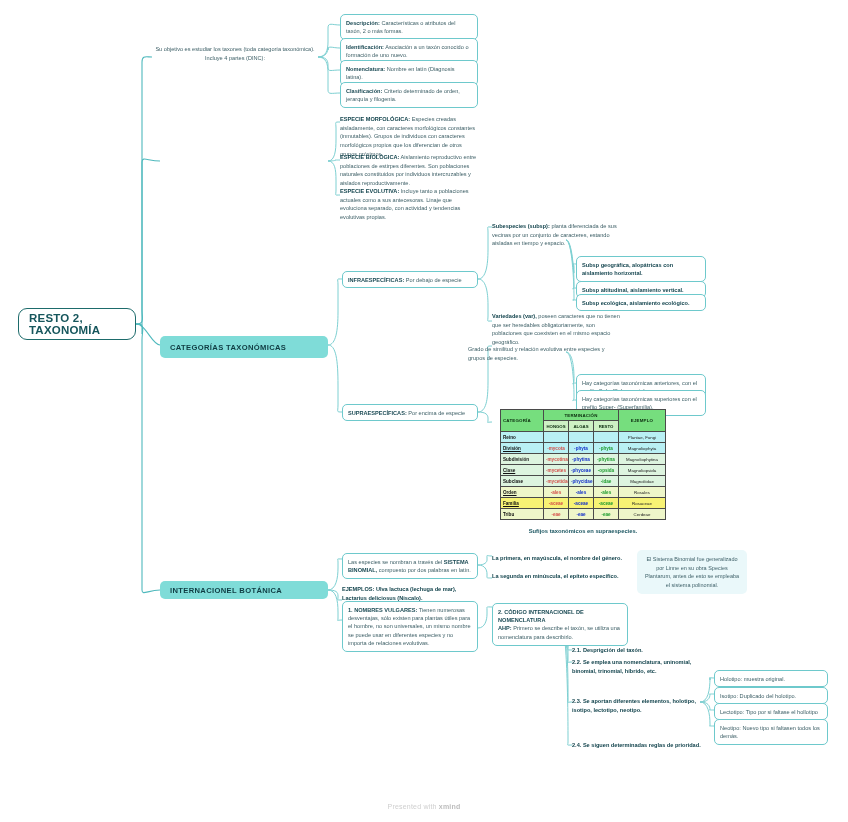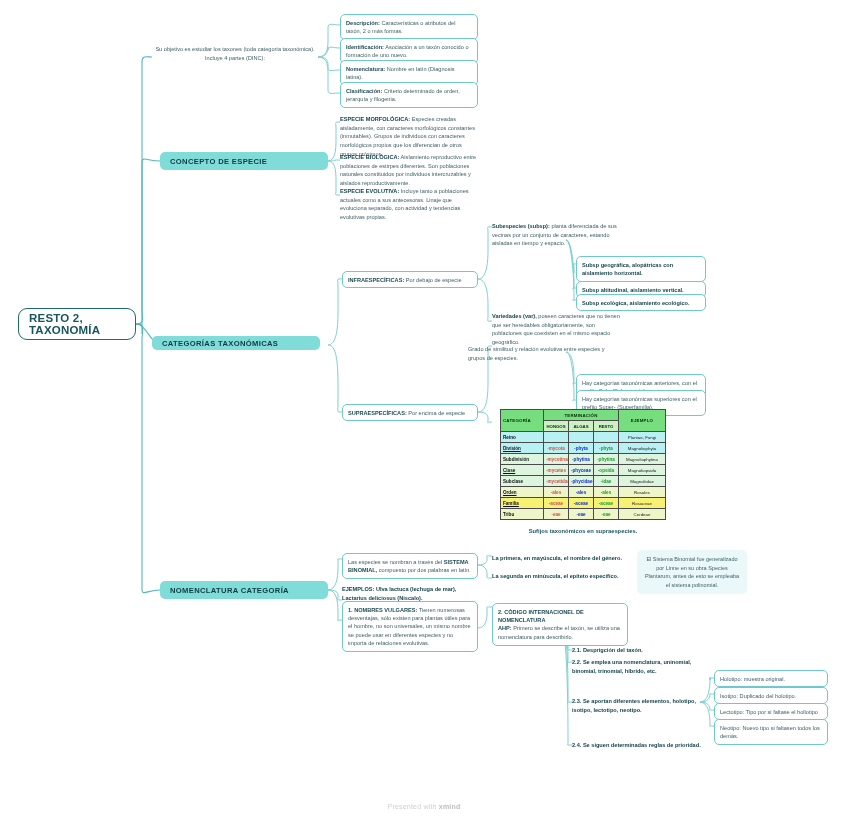--- a/index.html
+++ b/index.html
@@ -183,35 +183,32 @@
   <div class="node box" style="left:340px;top:38px;width:138px;">
     <b>Identificación:</b><span> Asociación a un taxón conocido o formación de uno nuevo.</span>
   </div>
   <div class="node box" style="left:340px;top:60px;width:138px;">
     <b>Nomenclatura:</b><span> Nombre en latín (Diagnosis latina).</span>
   </div>
   <div class="node box" style="left:340px;top:82px;width:138px;">
     <b>Clasificación:</b><span> Criterio determinado de orden, jerarquía y filogenia.</span>
   </div>
 
-  <div class="node pill" style="left:160px;top:152px;width:168px;height:18px;">
-    <span>CONCEPTO DE ESPECIE</span>
-  </div>
 
   <div class="node txt" style="left:340px;top:114px;width:140px;">
     <b>ESPECIE MORFOLÓGICA:</b><span> Especies creadas aisladamente, con caracteres morfológicos constantes (inmutables). Grupos de individuos con caracteres morfológicos propios que los diferencian de otros grupos próximos.</span>
   </div>
   <div class="node txt" style="left:340px;top:152px;width:140px;">
     <b>ESPECIE BIOLÓGICA:</b><span> Aislamiento reproductivo entre poblaciones de estirpes diferentes. Son poblaciones naturales constituidos por individuos intercruzables y aislados reproductivamente.</span>
   </div>
   <div class="node txt" style="left:340px;top:186px;width:140px;">
     <b>ESPECIE EVOLUTIVA:</b><span> Incluye tanto a poblaciones actuales como a sus antecesoras. Linaje que evoluciona separado, con actividad y tendencias evolutivas propias.</span>
   </div>
 
-  <div class="node pill" style="left:152px;top:336px;width:168px;height:14px;">
+  <div class="node pill" style="left:160px;top:336px;width:168px;height:22px;">
     <span>CATEGORÍAS TAXONÓMICAS</span>
   </div>
 
   <div class="node box" style="left:342px;top:271px;width:136px;">
     <b>INFRAESPECÍFICAS:</b><span> Por debajo de especie</span>
   </div>
 
   <div class="node txt" style="left:492px;top:221px;width:134px;">
     <b>Subespecies (subsp):</b><span> planta diferenciada de sus vecinas por un conjunto de caracteres, estando aisladas en tiempo y espacio.</span>
   </div>
@@ -318,21 +315,21 @@
           </tr>
         </tbody>
     </table>
   </div>
 
   <div class="node caption" style="left:500px;top:528px;width:166px;">
     <span>Sufijos taxonómicos en supraespecies.</span>
   </div>
 
   <div class="node pill" style="left:160px;top:581px;width:168px;height:18px;">
-    <span>NOMENCLATURA CATEGORÍA</span>
+    <span>INTERNACIONEL BOTÁNICA</span>
   </div>
 
   <div class="node box" style="left:342px;top:553px;width:136px;">
     <span>Las especies se nombran a través del </span><b>SISTEMA BINOMIAL,</b><span> compuesto por dos palabras en latín.</span>
   </div>
 
   <div class="node txt bold" style="left:492px;top:553px;width:148px;">
     <span>La primera, en mayúscula, el nombre del género.</span>
   </div>
   <div class="node txt bold" style="left:492px;top:571px;width:148px;">

